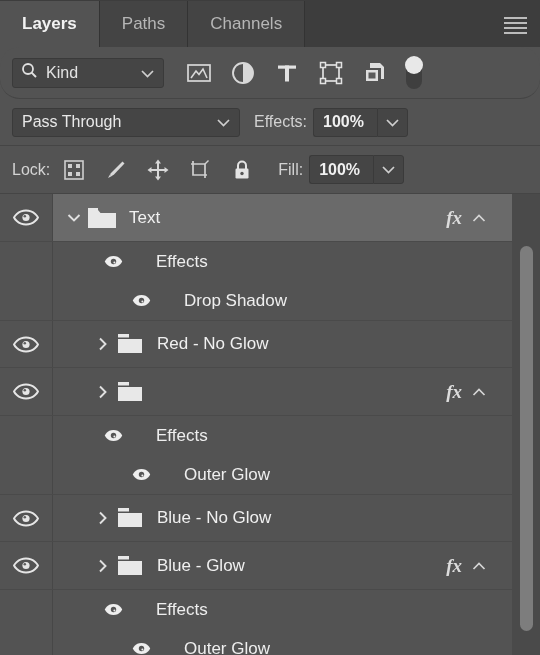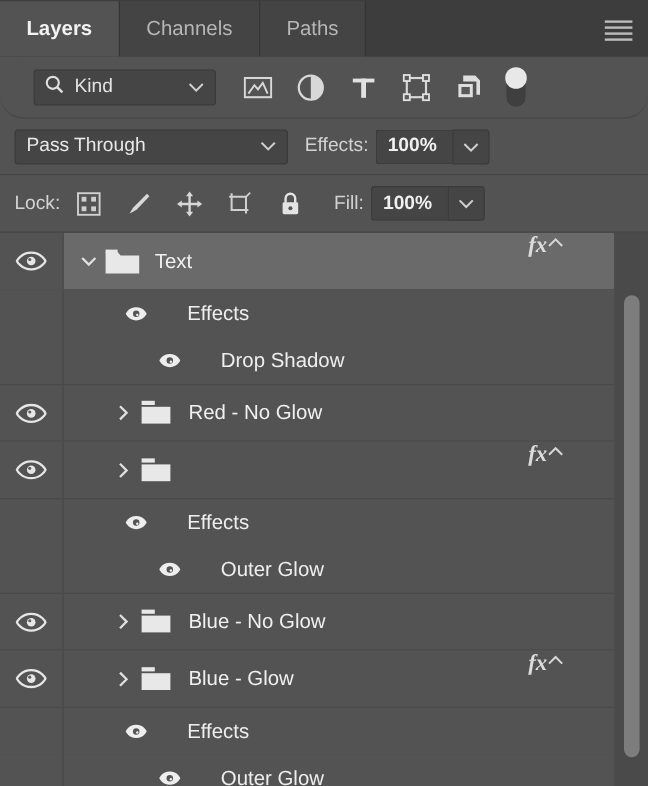--- a/index.html
+++ b/index.html
@@ -14,21 +14,21 @@
   .tabbar{height:47px;background:#3d3d3d;display:flex;align-items:flex-end;position:relative;flex:none;}
   .tab{height:46px;padding:0 22px;display:flex;align-items:center;justify-content:center;
        font-size:17px;color:#b6b6b6;background:#444444;border-right:1px solid #333;box-sizing:border-box;}
   .tab.active{background:#535353;color:#f2f2f2;font-weight:bold;}
   .tabfill{flex:1;height:46px;background:#3d3d3d;}
   .menu-btn{position:absolute;right:8px;top:14px;width:34px;height:22px;display:flex;
             flex-direction:column;justify-content:center;align-items:center;gap:3px;}
   .menu-btn i{display:block;width:23px;height:2px;background:#bcbcbc;}
 
   
-  .filterrow{height:52px;background:#535353;display:flex;align-items:center;padding:0 28px;
+  .filterrow{height:52px;background:#535353;display:flex;align-items:center;padding:0 12px;
              border-bottom:1px solid #454545;box-sizing:border-box;flex:none;border-radius:20px;}
   .kind{width:152px;height:30px;background:#454545;border:1px solid #3a3a3a;border-radius:3px;
         display:flex;align-items:center;padding:0 8px;box-sizing:border-box;position:relative;}
   .kind .lbl{font-size:16px;color:#e3e3e3;margin-left:8px;}
   .kind .chev{position:absolute;right:9px;}
   .ficons{display:flex;align-items:center;gap:18px;margin-left:22px;}
   .ficon{width:26px;height:26px;display:flex;align-items:center;justify-content:center;}
   .ftoggle{margin-left:16px;width:20px;height:34px;position:relative;}
   .ftoggle .trk{position:absolute;left:2px;top:6px;width:16px;height:27px;border-radius:8px;background:#3f3f3f;}
   .ftoggle .knb{position:absolute;left:1px;top:0px;width:18px;height:18px;border-radius:50%;background:#e8e8e8;}
@@ -60,21 +60,21 @@
   .row{position:relative;display:flex;align-items:center;height:48px;box-sizing:border-box;
        border-bottom:1px solid #4a4a4a;background:#535353;}
   .row.selected{background:#6a6a6a;}
   .eyecell{width:53px;min-width:53px;height:100%;display:flex;align-items:center;justify-content:center;
            border-right:1px solid #474747;box-sizing:border-box;}
   .row.selected .eyecell{background:#535353;border-right:1px solid #474747;}
   .rowbody{flex:1;height:100%;display:flex;align-items:center;padding-left:10px;box-sizing:border-box;position:relative;}
   .twist{width:22px;display:flex;align-items:center;justify-content:center;}
   .folder{margin-left:2px;margin-right:12px;display:flex;align-items:center;}
   .rowname{font-size:17px;color:#f0f0f0;}
-  .fxcell{position:absolute;right:42px;top:0;height:100%;display:flex;}
+  .fxcell{position:absolute;right:26px;top:0;height:100%;display:flex;align-items:center;gap:10px;}
   .fxbadge{font-style:italic;font-weight:bold;font-size:19px;color:#dcdcdc;font-family:"Liberation Serif","DejaVu Serif",serif;}
 
   
   .subrow{display:flex;align-items:center;height:39px;background:#535353;box-sizing:border-box;}
   .subrow .pad{width:53px;min-width:53px;height:100%;border-right:1px solid #474747;box-sizing:border-box;}
   .subbody{flex:1;display:flex;align-items:center;height:100%;box-sizing:border-box;gap:24px;}
   .subeye{width:20px;display:flex;align-items:center;justify-content:center;margin-right:9px;}
   .subname{font-size:17px;color:#eeeeee;}
   .ind1{padding-left:50px;}
   .ind2{padding-left:78px;}
@@ -87,24 +87,24 @@
 </head>
 <body>
 
 <div class="panel">
 
   <div class="tabbar">
     <div class="tab active">
       <span>Layers</span>
     </div>
     <div class="tab">
+      <span>Paths</span>
+    </div>
+    <div class="tab">
       <span>Channels</span>
-    </div>
-    <div class="tab">
-      <span>Paths</span>
     </div>
     <div class="tabfill"></div>
     <div class="menu-btn">
       <i></i>
       <i></i>
       <i></i>
       <i></i>
     </div>
   </div>
 

